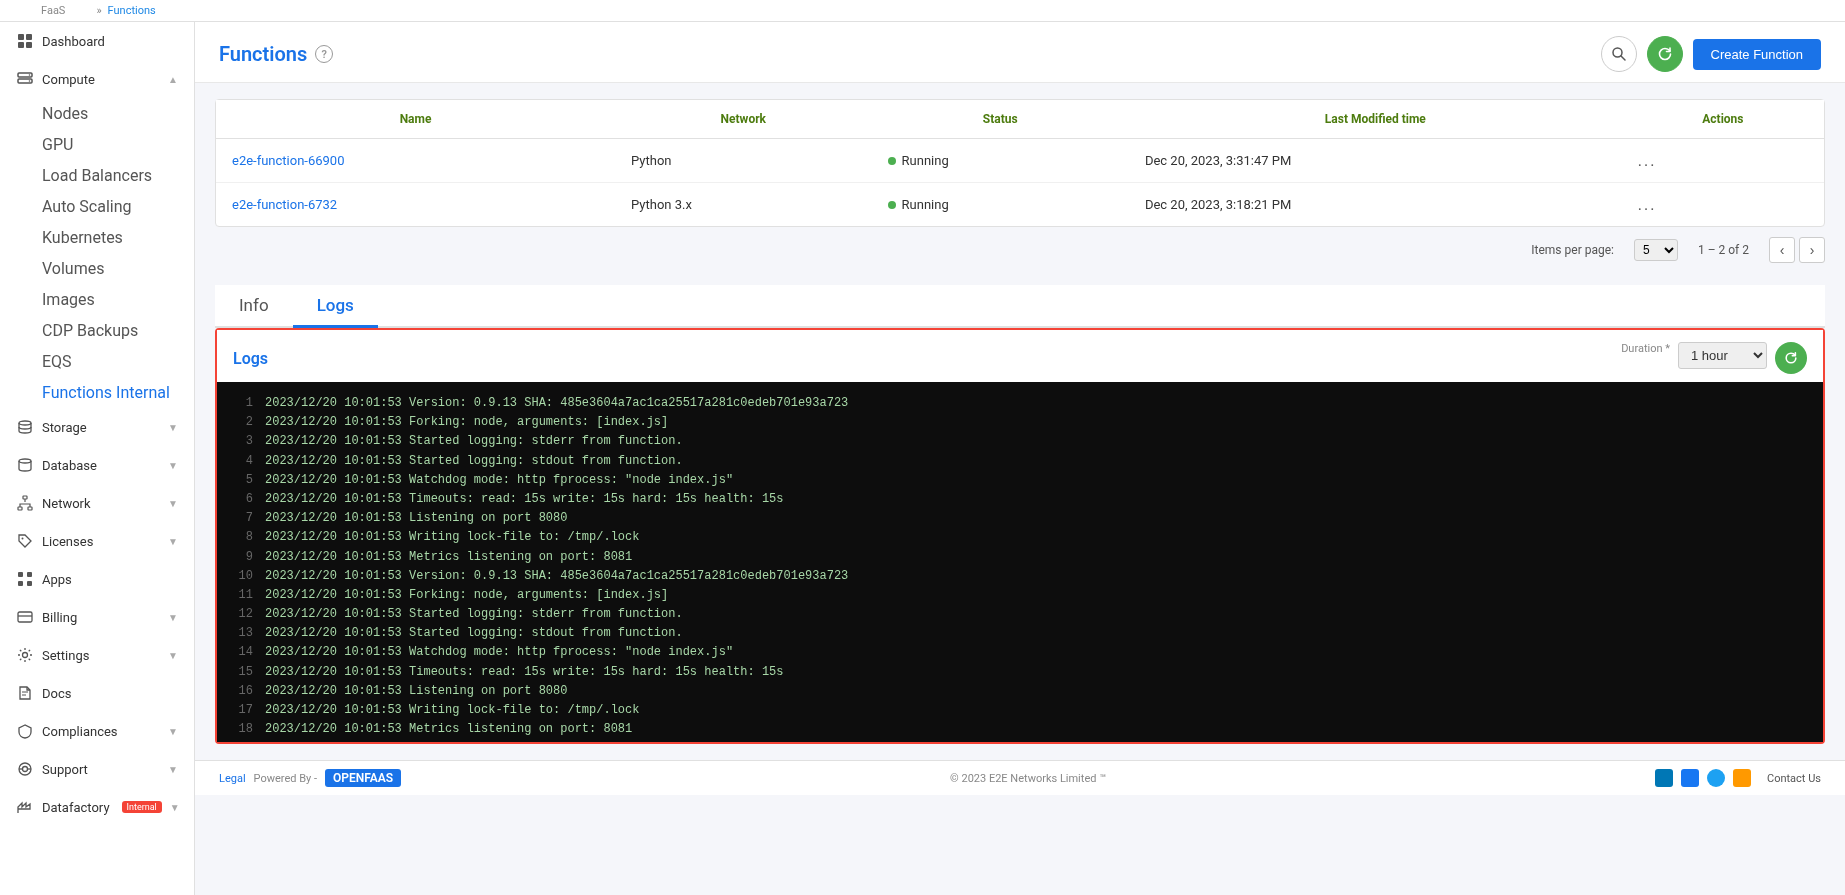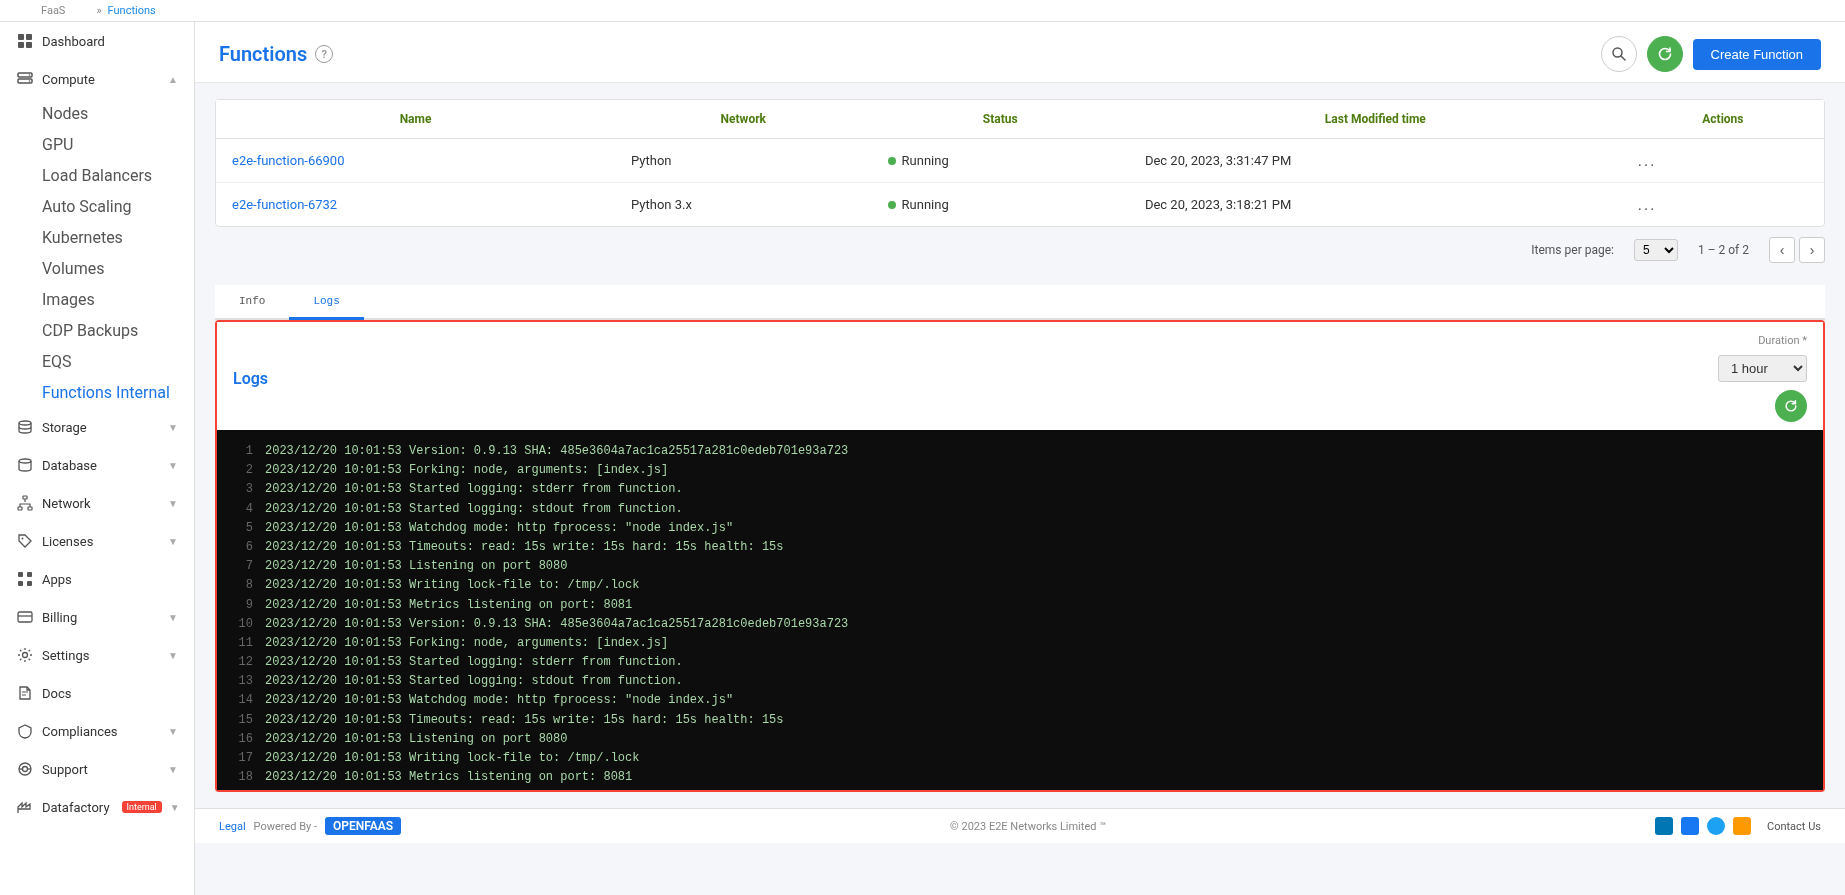--- a/index.html
+++ b/index.html
@@ -46,28 +46,28 @@
     .actions-btn { color: #555; cursor: pointer; font-size: 16px; letter-spacing: 2px; }
 
     
     .pagination { display: flex; align-items: center; justify-content: flex-end; padding: 10px 20px; gap: 20px; font-size: 12px; color: #555; }
     .pagination select { border: 1px solid #ccc; border-radius: 3px; padding: 2px 4px; font-size: 12px; }
     .pagination-btns { display: flex; gap: 4px; }
     .pagination-btns button { width: 26px; height: 26px; border: 1px solid #ccc; background: #fff; cursor: pointer; border-radius: 3px; font-size: 14px; display: flex; align-items: center; justify-content: center; color: #555; }
 
     
     .tabs-bar { background: #fff; margin: 12px 20px 0; border-bottom: 2px solid #e0e0e0; display: flex; }
-    .tab { padding: 10px 24px; cursor: pointer; font-size: 11px; color: #555; border-bottom: 3px solid transparent; margin-bottom: -2px; font-family: Liberation Mono, monospace; }
+    .tab { padding: 10px 24px; cursor: pointer; font-size: 17px; color: #555; border-bottom: 3px solid transparent; margin-bottom: -2px; }
     .tab.active { color: #1a73e8; border-bottom-color: #1a73e8; font-weight: 500; }
 
     
     .logs-section { margin: 0 20px 16px; border: 2px solid #f44336; border-radius: 4px; background: #fff; }
     .logs-header { display: flex; align-items: center; justify-content: space-between; padding: 12px 16px 8px; background: #fff; }
     .logs-title { font-size: 16px; font-weight: 600; color: #1a73e8; }
-    .duration-control { display: flex; align-items: flex-end; gap: 8px; flex-direction: column; }
+    .duration-control { display: flex; align-items: flex-start; gap: 8px; }
     .duration-label { font-size: 11px; color: #888; }
     .duration-select { border: 1px solid #ccc; border-radius: 3px; padding: 4px 8px; font-size: 13px; color: #333; }
     .refresh-btn { width: 32px; height: 32px; border-radius: 50%; background: #4caf50; border: none; color: #fff; font-size: 15px; cursor: pointer; display: flex; align-items: center; justify-content: center; }
 
     
     .terminal { background: #0d0d0d; color: #c8f0a0; font-family: 'Courier New', Courier, monospace; font-size: 12px; padding: 12px; overflow-y: auto; max-height: 360px; }
     .log-line { display: flex; gap: 12px; line-height: 1.6; }
     .log-num { color: #666; min-width: 24px; text-align: right; user-select: none; }
     .log-text { color: #a8d8a8; }
 

